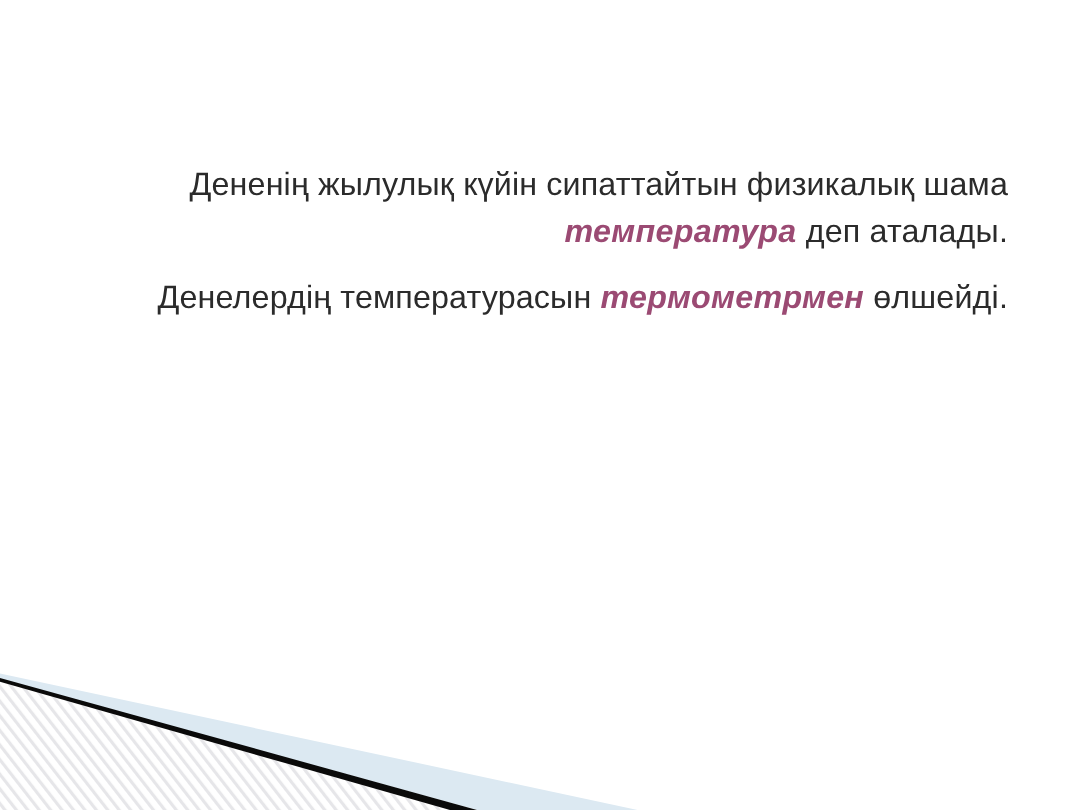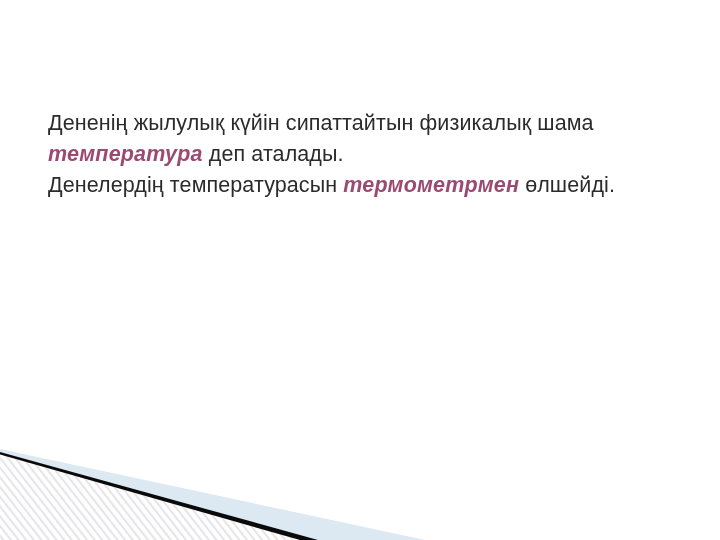--- a/index.html
+++ b/index.html
@@ -25,31 +25,31 @@
     height: 100px;
     pointer-events: none;
   }
 
   
   #body-text {
     position: absolute;
     left: 48px;
     top: 108px;
     width: 624px;
-    text-align: left;
+    text-align: right;
     color: #2b2b2b;
     font-size: 21.5px;
     line-height: 30.5px;
     letter-spacing: 0.1px;
   }
   .para {
     margin: 0;
   }
   .para + .para {
-    margin-top: 1px;
+    margin-top: 14px;
   }
   .hl {
     font-weight: bold;
     font-style: italic;
     color: #9b4a73;
     letter-spacing: 0.2px;
   }
 </style>
 </head>
 <body>

